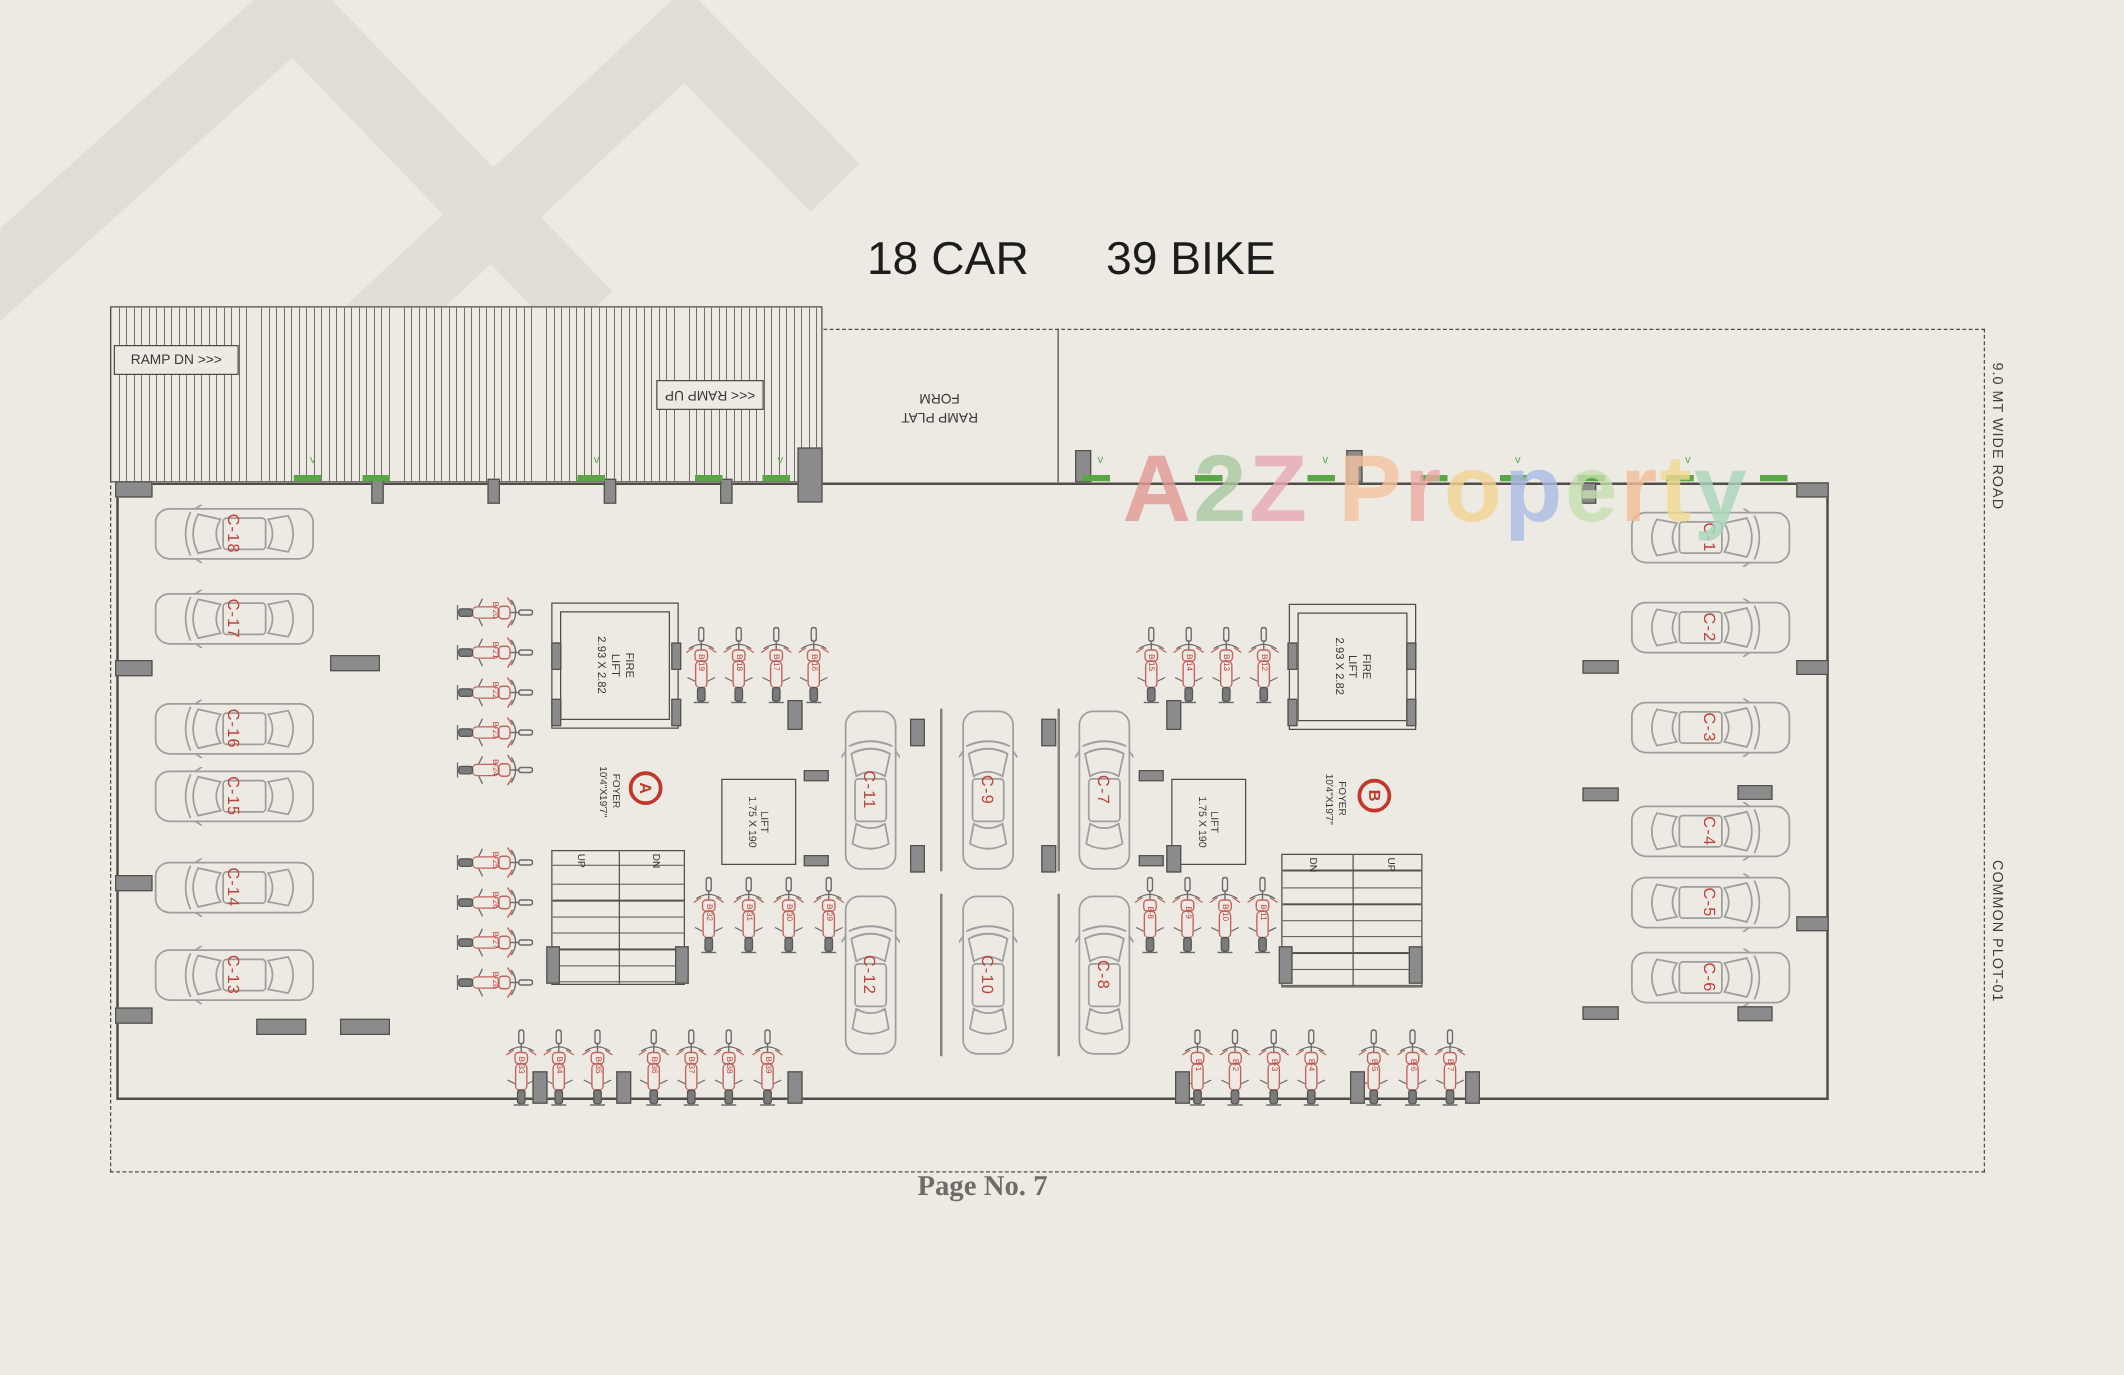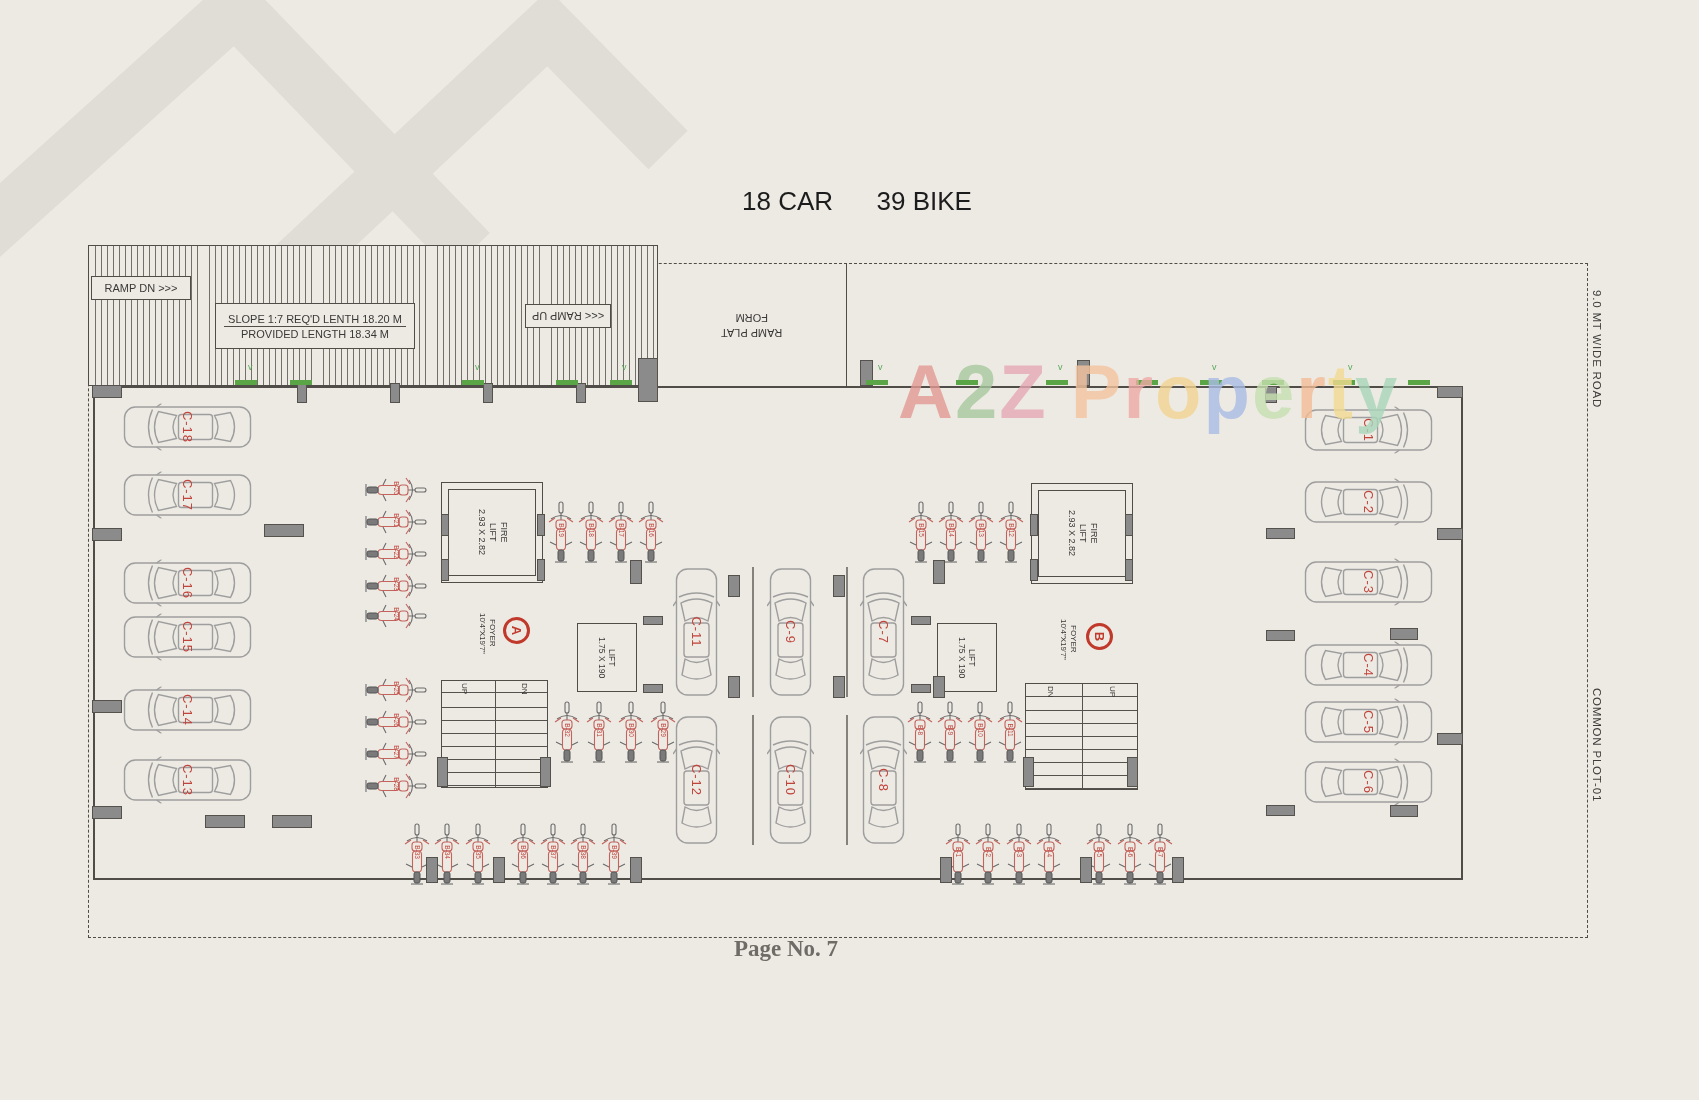--- a/index.html
+++ b/index.html
@@ -3,21 +3,21 @@
 <meta charset="utf-8">
 <style>
   html,body{margin:0;padding:0}
   body{width:1699px;height:1100px;background:#edeae4;font-family:"Liberation Sans",sans-serif;position:relative;overflow:hidden}
   .abs{position:absolute;box-sizing:border-box}
   .vtext{writing-mode:vertical-rl;text-orientation:mixed}
   #canvas{position:absolute;inset:0}
   #chevrons{position:absolute;left:0;top:0;z-index:0}
   .title{position:absolute;left:857px;transform:translateX(-50%);color:#1c1c1c;white-space:pre;z-index:3}
   #page-title{top:144px;font-size:34px;letter-spacing:1px}
-  #page-subtitle{top:186px;font-size:26px}
+  #page-subtitle{top:186px;font-size:37px}
   #plan{position:absolute;inset:0;z-index:1;color:#3a3836}
   #plot-boundary{left:88px;top:263px;width:1500px;height:675px;border:1.6px dashed #504d49}
   #building{left:93px;top:386px;width:1370px;height:494px;border:2px solid #504d49}
   #ramp{left:88px;top:245px;width:570px;height:141px;border:1.5px solid #504d49;background:
     repeating-linear-gradient(90deg,#edeae4 0 6px,rgba(237,234,228,0) 6px 113px),
     repeating-linear-gradient(90deg,rgba(84,81,77,.8) 0 1px,transparent 1px 6px),#edeae4}
   .rampbox{position:absolute;background:#edeae4;border:1px solid #504d49;font-size:11px;display:flex;align-items:center;justify-content:center;white-space:nowrap}
   #ramp-dn{left:2px;top:30px;width:98px;height:22px}
   #slope-box{left:126px;top:57px;width:198px;height:44px;flex-direction:column}
   #slope-box div{padding:1px 4px}
@@ -69,24 +69,20 @@
 
   <div class="title" id="page-subtitle">18 CAR      39 BIKE</div>
 
   <div id="plan">
 
     <div class="abs" id="plot-boundary"></div>
     <div class="abs" id="building"></div>
 
     <div class="abs" id="ramp">
       <div class="rampbox" id="ramp-dn">RAMP DN &gt;&gt;&gt;</div>
-      <div class="rampbox" id="slope-box">
-        <div>SLOPE 1:7 REQ'D LENTH 18.20 M</div>
-        <div>PROVIDED LENGTH 18.34 M</div>
-      </div>
       <div class="rampbox" id="ramp-up">&lt;&lt;&lt; RAMP UP</div>
     </div>
 
     <div class="abs" id="platform">
       <div class="ptxt">
         <div>RAMP PLAT</div>
         <div>FORM</div>
       </div>
     </div>
 

